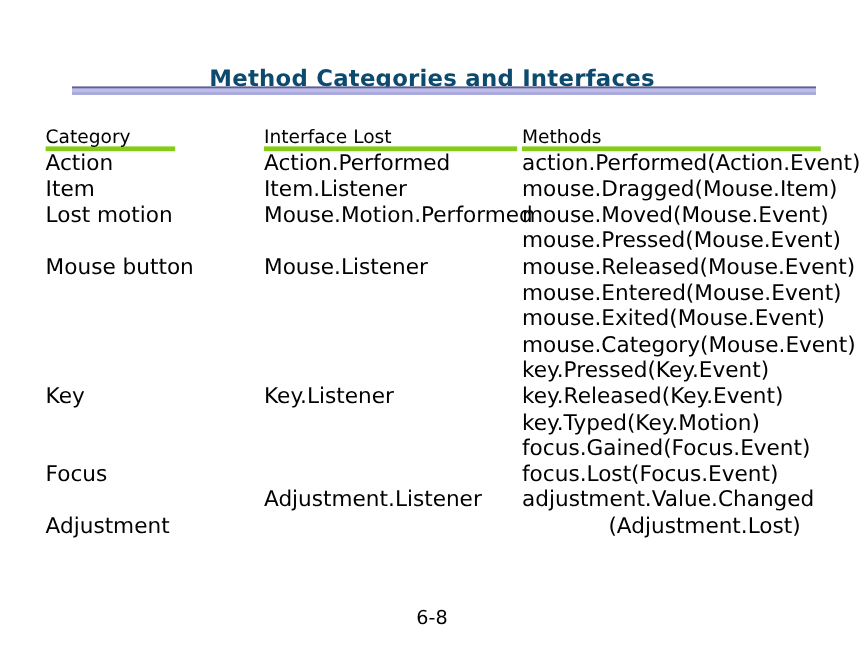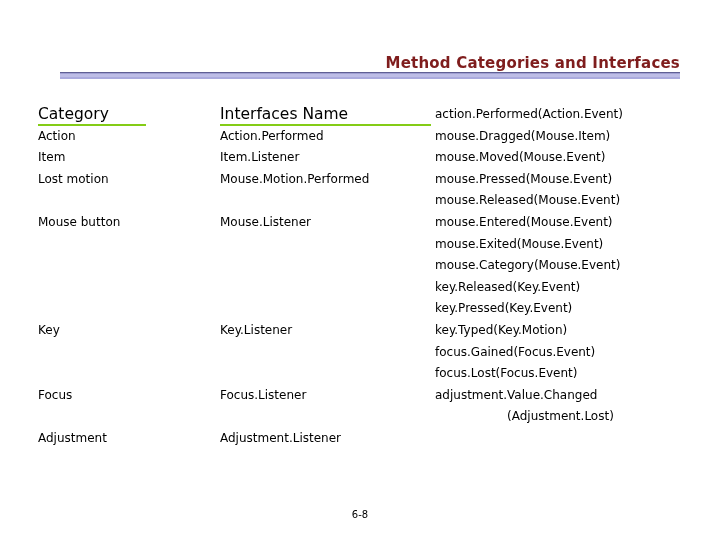--- a/index.html
+++ b/index.html
@@ -24,25 +24,25 @@
     height: 540px;
     background: #ffffff;
   }
 
   
   #slide-title {
     position: absolute;
     left: 40px;
     top: 40px;
     width: 640px;
-    text-align: right;
-    font-size: 15px;
+    text-align: center;
+    font-size: 19px;
     line-height: 26px;
     letter-spacing: 0.2px;
-    color: #7f1d1d;
+    color: #0c4a6e;
     white-space: nowrap;
   }
 
   
   #title-rule {
     position: absolute;
     left: 60px;
     top: 72px;
     width: 620px;
     height: 8px;
@@ -67,48 +67,48 @@
     position: absolute;
     top: 0;
   }
   #col-category  { left: 0px;   width: 182px; }
   #col-interface { left: 182px; width: 215px; }
   #col-methods   { left: 397px; width: 253px; }
 
   .cell {
     height: 21.6px;
     line-height: 21.6px;
-    font-size: 12px;
+    font-size: 18px;
     white-space: nowrap;
     overflow: visible;
   }
   .cell.blank { visibility: hidden; }
 
   .col-head {
     height: 21.6px;
     line-height: 20px;
     font-size: 15.5px;
     white-space: nowrap;
-    border-bottom: 2px solid #84cc16;
+    border-bottom: 4px solid #84cc16;
     box-sizing: border-box;
   }
   #col-category  .col-head { width: 108px; }
   #col-interface .col-head { width: 211px; }
   #col-methods   .col-head { width: 249px; }
 
   .cell.indent { padding-left: 72px; }
 
   
   #page-number {
     position: absolute;
     left: 0;
     top: 508px;
     width: 720px;
     text-align: center;
-    font-size: 10px;
+    font-size: 16px;
     line-height: 14px;
     color: #000000;
   }
 </style>
 </head>
 <body>
 
 <div id="slide">
 
   <h1 id="slide-title">Method Categories and Interfaces</h1>
@@ -133,53 +133,53 @@
           <div class="cell blank">&nbsp;</div>
           <div class="cell blank">&nbsp;</div>
           <div class="cell">Focus</div>
           <div class="cell blank">&nbsp;</div>
           <div class="cell">Adjustment</div>
           <div class="cell blank">&nbsp;</div>
         </div>
     </div>
 
     <div class="col" id="col-interface">
-      <div class="col-head">Interfaces Name</div>
+      <div class="col-head">Interface Lost</div>
       <div id="interface-cells">
           <div class="cell">Action.Performed</div>
           <div class="cell">Item.Listener</div>
           <div class="cell">Mouse.Motion.Performed</div>
           <div class="cell blank">&nbsp;</div>
           <div class="cell">Mouse.Listener</div>
           <div class="cell blank">&nbsp;</div>
           <div class="cell blank">&nbsp;</div>
           <div class="cell blank">&nbsp;</div>
           <div class="cell blank">&nbsp;</div>
           <div class="cell">Key.Listener</div>
           <div class="cell blank">&nbsp;</div>
           <div class="cell blank">&nbsp;</div>
-          <div class="cell">Focus.Listener</div>
           <div class="cell blank">&nbsp;</div>
           <div class="cell">Adjustment.Listener</div>
           <div class="cell blank">&nbsp;</div>
         </div>
     </div>
 
     <div class="col" id="col-methods">
+      <div class="col-head">Methods</div>
       <div id="method-cells">
           <div class="cell">action.Performed(Action.Event)</div>
           <div class="cell">mouse.Dragged(Mouse.Item)</div>
           <div class="cell">mouse.Moved(Mouse.Event)</div>
           <div class="cell">mouse.Pressed(Mouse.Event)</div>
           <div class="cell">mouse.Released(Mouse.Event)</div>
           <div class="cell">mouse.Entered(Mouse.Event)</div>
           <div class="cell">mouse.Exited(Mouse.Event)</div>
           <div class="cell">mouse.Category(Mouse.Event)</div>
+          <div class="cell">key.Pressed(Key.Event)</div>
           <div class="cell">key.Released(Key.Event)</div>
-          <div class="cell">key.Pressed(Key.Event)</div>
           <div class="cell">key.Typed(Key.Motion)</div>
           <div class="cell">focus.Gained(Focus.Event)</div>
           <div class="cell">focus.Lost(Focus.Event)</div>
           <div class="cell">adjustment.Value.Changed</div>
           <div class="cell indent">(Adjustment.Lost)</div>
         </div>
     </div>
 
   </div>
 

